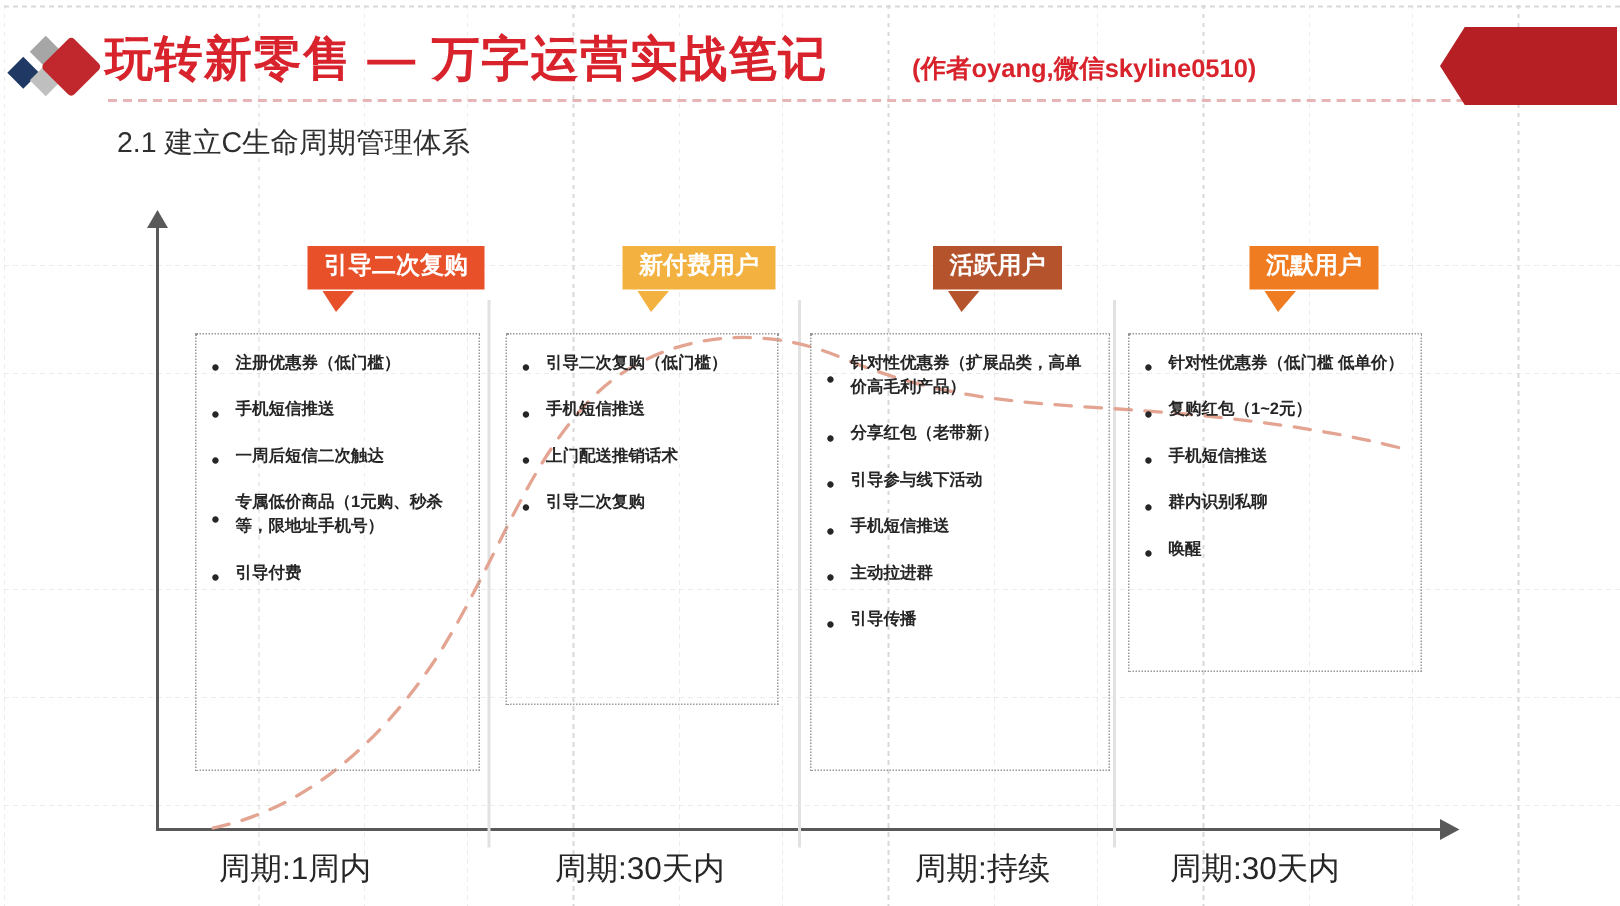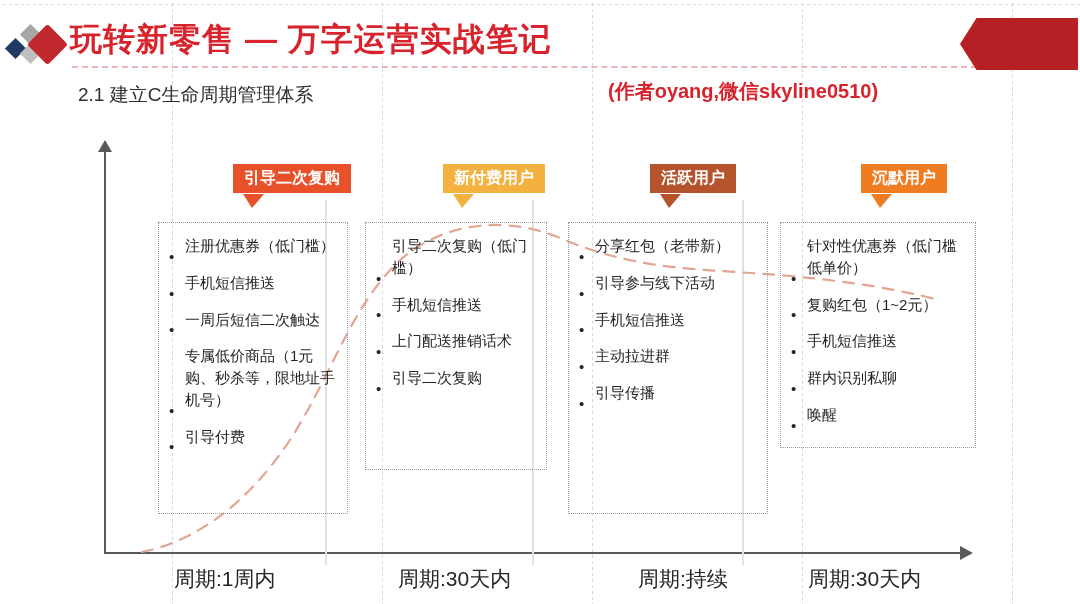--- a/index.html
+++ b/index.html
@@ -10,21 +10,20 @@
     overflow: hidden;
   }
   #slide {
     position: relative;
     width: 1080px; height: 604px;
     background: #ffffff;
     background-image:
       repeating-linear-gradient(to right, transparent 0 69px, #d8d8d8 69px 70px),
       repeating-linear-gradient(to bottom, transparent 0 71px, #d8d8d8 71px 72px);
     background-position: 33px 5px, 0 33px;
-    padding-left: 28px;
   }
   
   #gridmask {
     position: absolute; inset: 0;
     background-image:
       repeating-linear-gradient(to right, #ffffff 0 3px, transparent 3px 6px),
       repeating-linear-gradient(to bottom, #ffffff 0 3px, transparent 3px 6px);
     pointer-events: none;
   }
 
@@ -38,21 +37,21 @@
   .dia.gray2 { left: 17px; top: 22px; width: 15px; height: 15px; background: #bfbfbf; }
   .dia.red   { left: 27px; top: 6px;  width: 29px; height: 29px; background: #c0282d; border-radius: 3px; }
 
   #title-main {
     position: absolute; left: 70px; top: 18px;
     font-size: 32px; font-weight: 700; color: #d9232c;
     letter-spacing: 1px; white-space: nowrap;
   }
   #title-sub {
     position: absolute; left: 608px; top: 34px;
-    font-size: 20px; font-weight: 700; color: #d9232c; white-space: nowrap; margin-top: 44px;
+    font-size: 17px; font-weight: 700; color: #d9232c; white-space: nowrap;
   }
   #header-rule {
     position: absolute; left: 72px; top: 66px; width: 905px; height: 0;
     border-top: 2px dashed #e8b5b6;
   }
   #header-banner {
     position: absolute; right: 2px; top: 18px; width: 118px; height: 52px;
     background: #b62025;
     clip-path: polygon(14% 0, 100% 0, 100% 100%, 14% 100%, 0 50%);
   }
@@ -103,23 +102,24 @@
     border-right: 12px solid transparent;
     border-top: 14px solid #000;
   }
   .box {
     position: absolute;
     border: 1px dotted #9a9a9a;
     background: transparent;
     padding: 12px 8px 10px 10px;
   }
   .item {
-    display: flex; align-items: flex-end;
-    font-size: 15px; color: #262626; line-height: 1.45;
+    display: flex; align-items: center;
+    font-size: 11px; color: #262626; line-height: 1.45;
     margin-bottom: 15px;
+    font-weight: bold;
   }
   .item:last-child { margin-bottom: 0; }
   .bullet {
     flex: 0 0 auto; width: 16px; padding-top: 6px;
     font-size: 15px; color: #262626; line-height: 0;
   }
   .bullet::before { content: "\2022"; }
   .itext { flex: 1 1 auto; }
 
   
@@ -220,20 +220,25 @@
   </div>
 
   <div class="stage">
     <div style="position:absolute;left:622px;top:164px;">
       <div class="badge" style="background:#b5532c;">活跃用户</div>
       <div class="badge-tail" style="left:10px;top:30px;border-top-color:#b5532c;"></div>
     </div>
     <div class="box" style="left:540px;top:222px;width:200px;height:292px;">
       <div class="item">
         <span class="bullet"></span>
+
+        <span class="itext">针对性优惠券（扩展品类，高单价高毛利产品）</span>
+      </div>
+      <div class="item">
+        <span class="bullet"></span>
         <span class="itext">分享红包（老带新）</span>
       </div>
       <div class="item">
         <span class="bullet"></span>
         <span class="itext">引导参与线下活动</span>
       </div>
       <div class="item">
         <span class="bullet"></span>
         <span class="itext">手机短信推送</span>
       </div>

